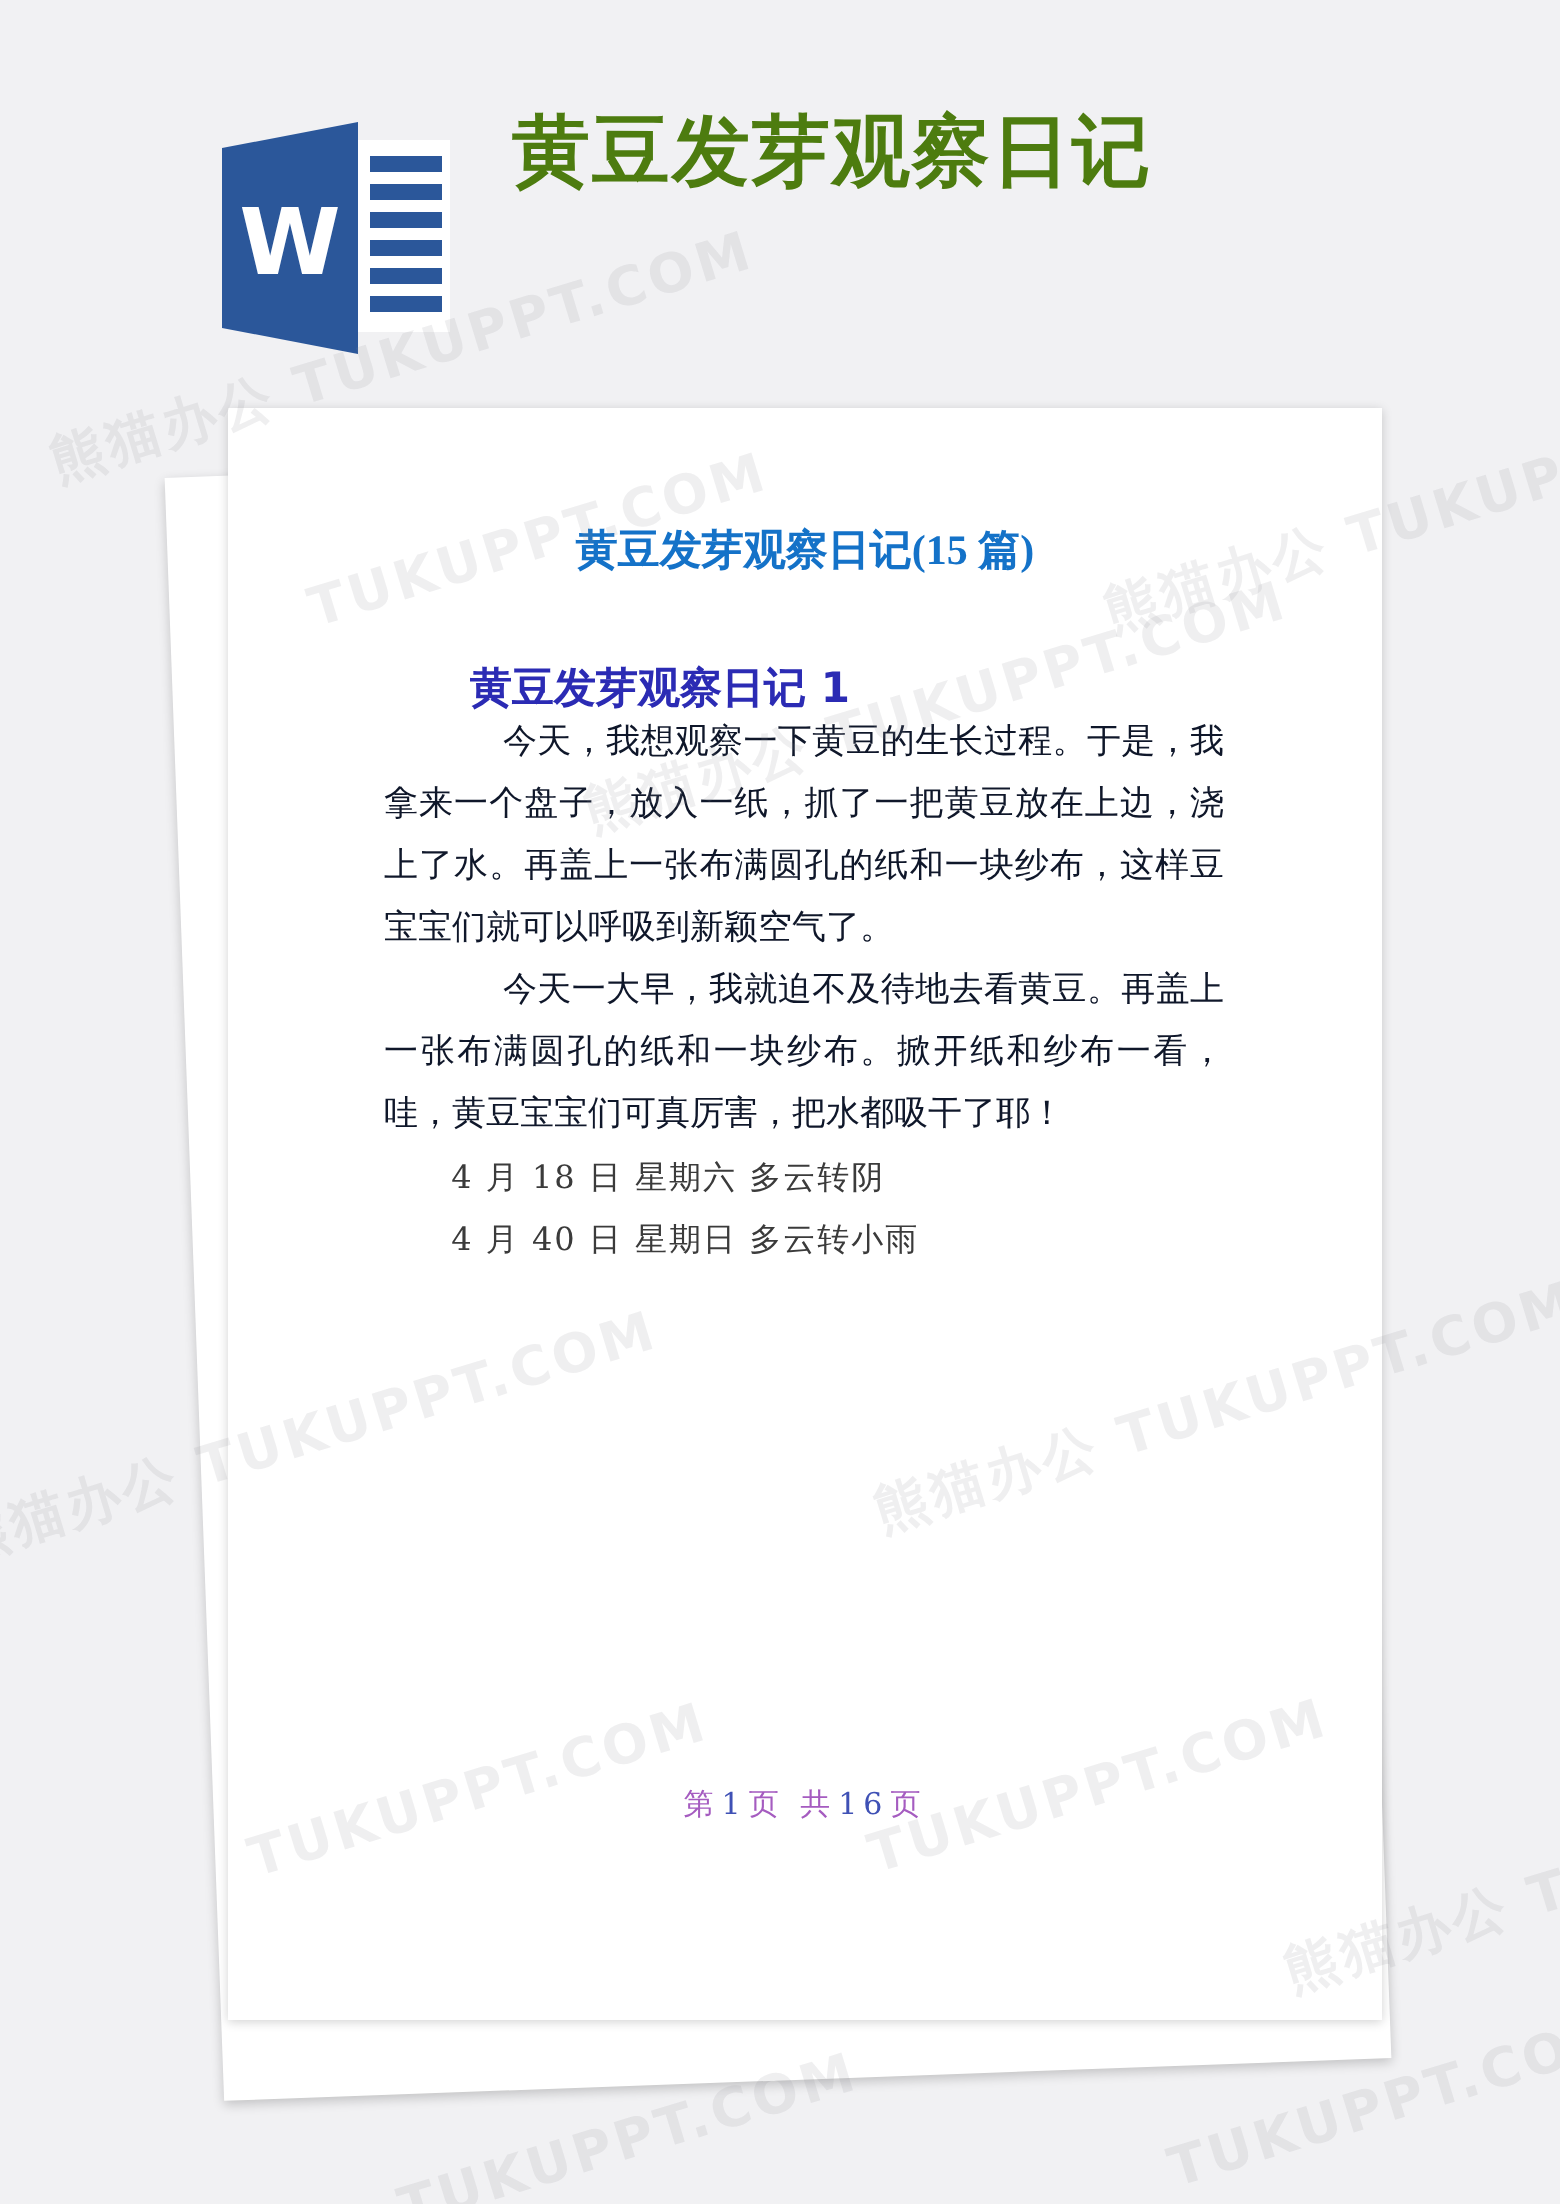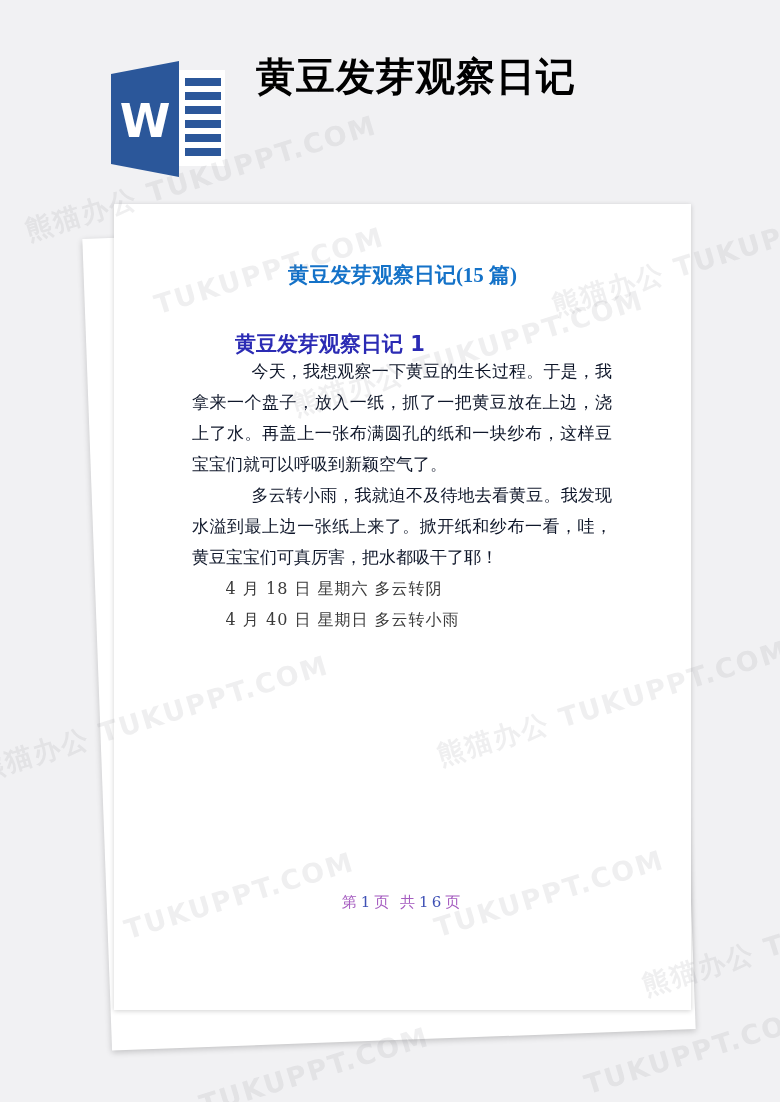--- a/index.html
+++ b/index.html
@@ -8,21 +8,21 @@
     background:#f1f1f3;
     font-family:"DejaVu Serif","Liberation Serif",serif;
   }
 
   
   .header{position:absolute;left:0;top:0;width:780px;height:200px;}
   .word-icon{position:absolute;left:95px;top:56px;width:135px;height:126px;}
   .header-title{
     position:absolute;left:256px;top:52px;width:440px;
     font-family:"DejaVu Serif","Liberation Serif",serif;
-    font-weight:700;font-size:39px;line-height:1.28;color:#000000;
+    font-weight:700;font-size:39px;line-height:1.28;color:#4d7c0f;
     letter-spacing:1px;
   }
 
   
   .back-sheet{
     position:absolute;left:97px;top:228px;width:584px;height:812px;
     background:#ffffff;transform:rotate(-2.1deg);
     box-shadow:0 2px 6px rgba(0,0,0,0.20);
   }
   .document-page{
@@ -117,19 +117,19 @@
 </div>
 
 <div class="back-sheet"></div>
 
 <div class="document-page">
   <h1 class="doc-title">黄豆发芽观察日记(15 篇)</h1>
   <div class="content">
     <div class="doc-body" id="doc-body">
         <p class="doc-heading">黄豆发芽观察日记 1</p>
         <p class="doc-para">今天，我想观察一下黄豆的生长过程。于是，我拿来一个盘子，放入一纸，抓了一把黄豆放在上边，浇上了水。再盖上一张布满圆孔的纸和一块纱布，这样豆宝宝们就可以呼吸到新颖空气了。</p>
-        <p class="doc-para">多云转小雨，我就迫不及待地去看黄豆。我发现水溢到最上边一张纸上来了。掀开纸和纱布一看，哇，黄豆宝宝们可真厉害，把水都吸干了耶！</p>
+        <p class="doc-para">今天一大早，我就迫不及待地去看黄豆。再盖上一张布满圆孔的纸和一块纱布。掀开纸和纱布一看，哇，黄豆宝宝们可真厉害，把水都吸干了耶！</p>
         <p class="doc-date">4 月 18 日  星期六  多云转阴</p>
         <p class="doc-date">4 月 40 日  星期日  多云转小雨</p>
       </div>
   </div>
   <div class="page-footer"><span class="zh">第</span><span class="num">1</span><span class="zh">页 共</span><span class="num">16</span><span class="zh">页</span></div>
 </div>
 
 </body></html>

